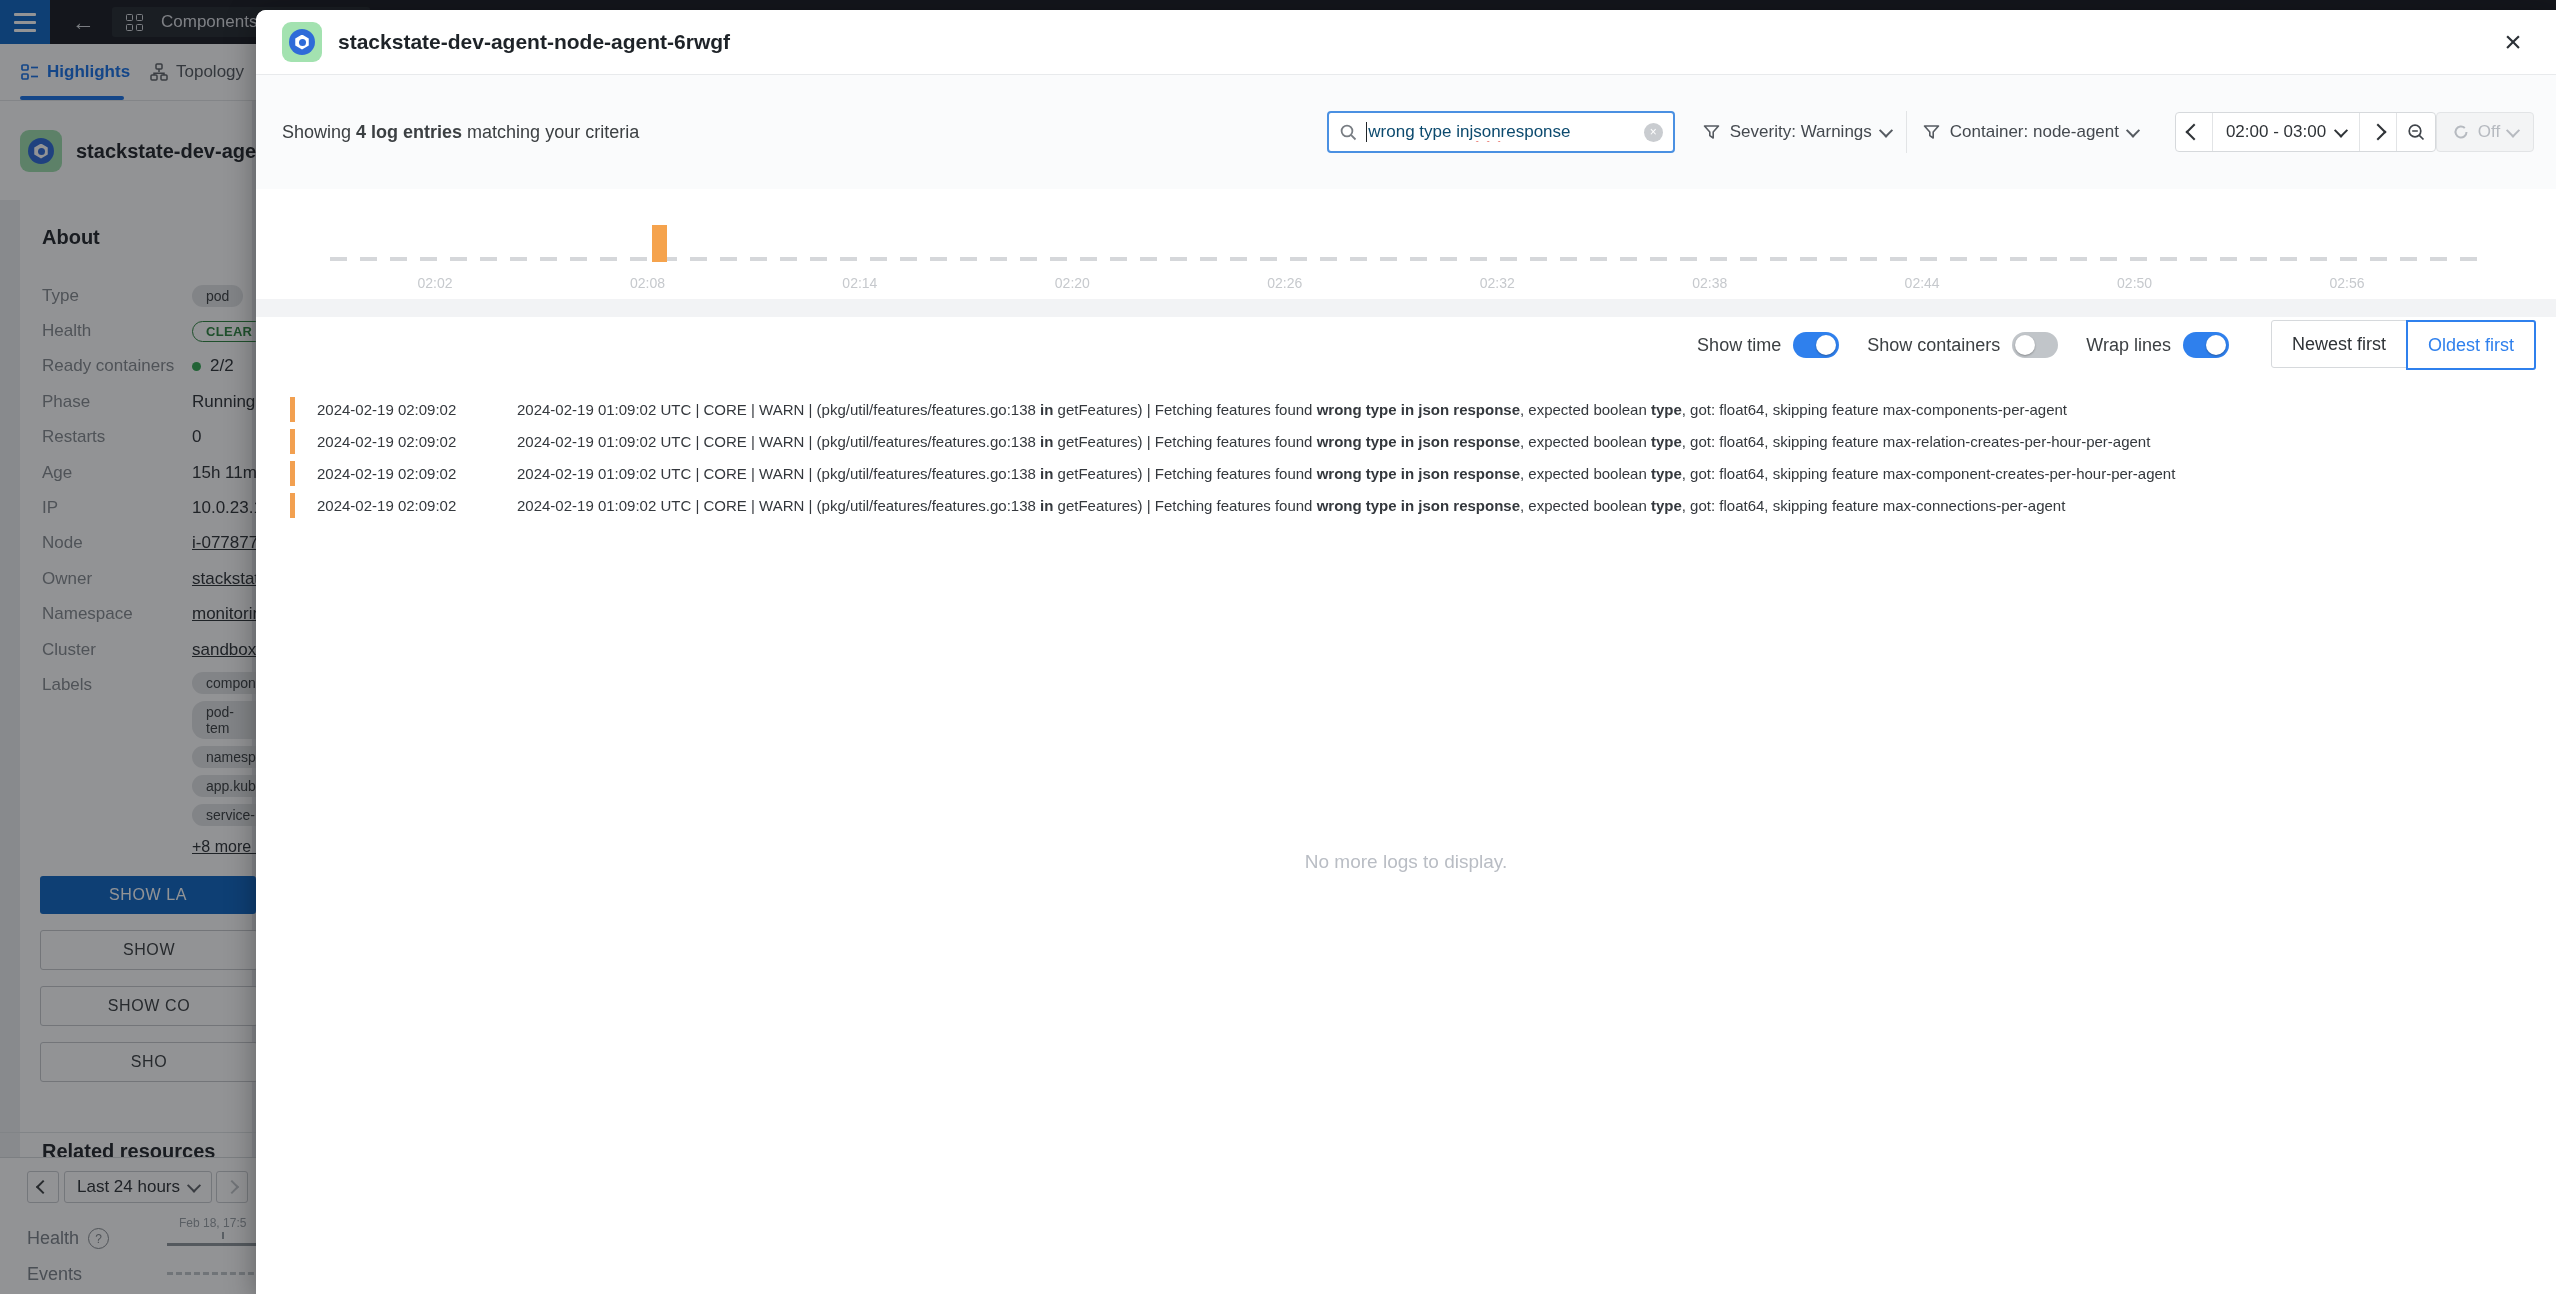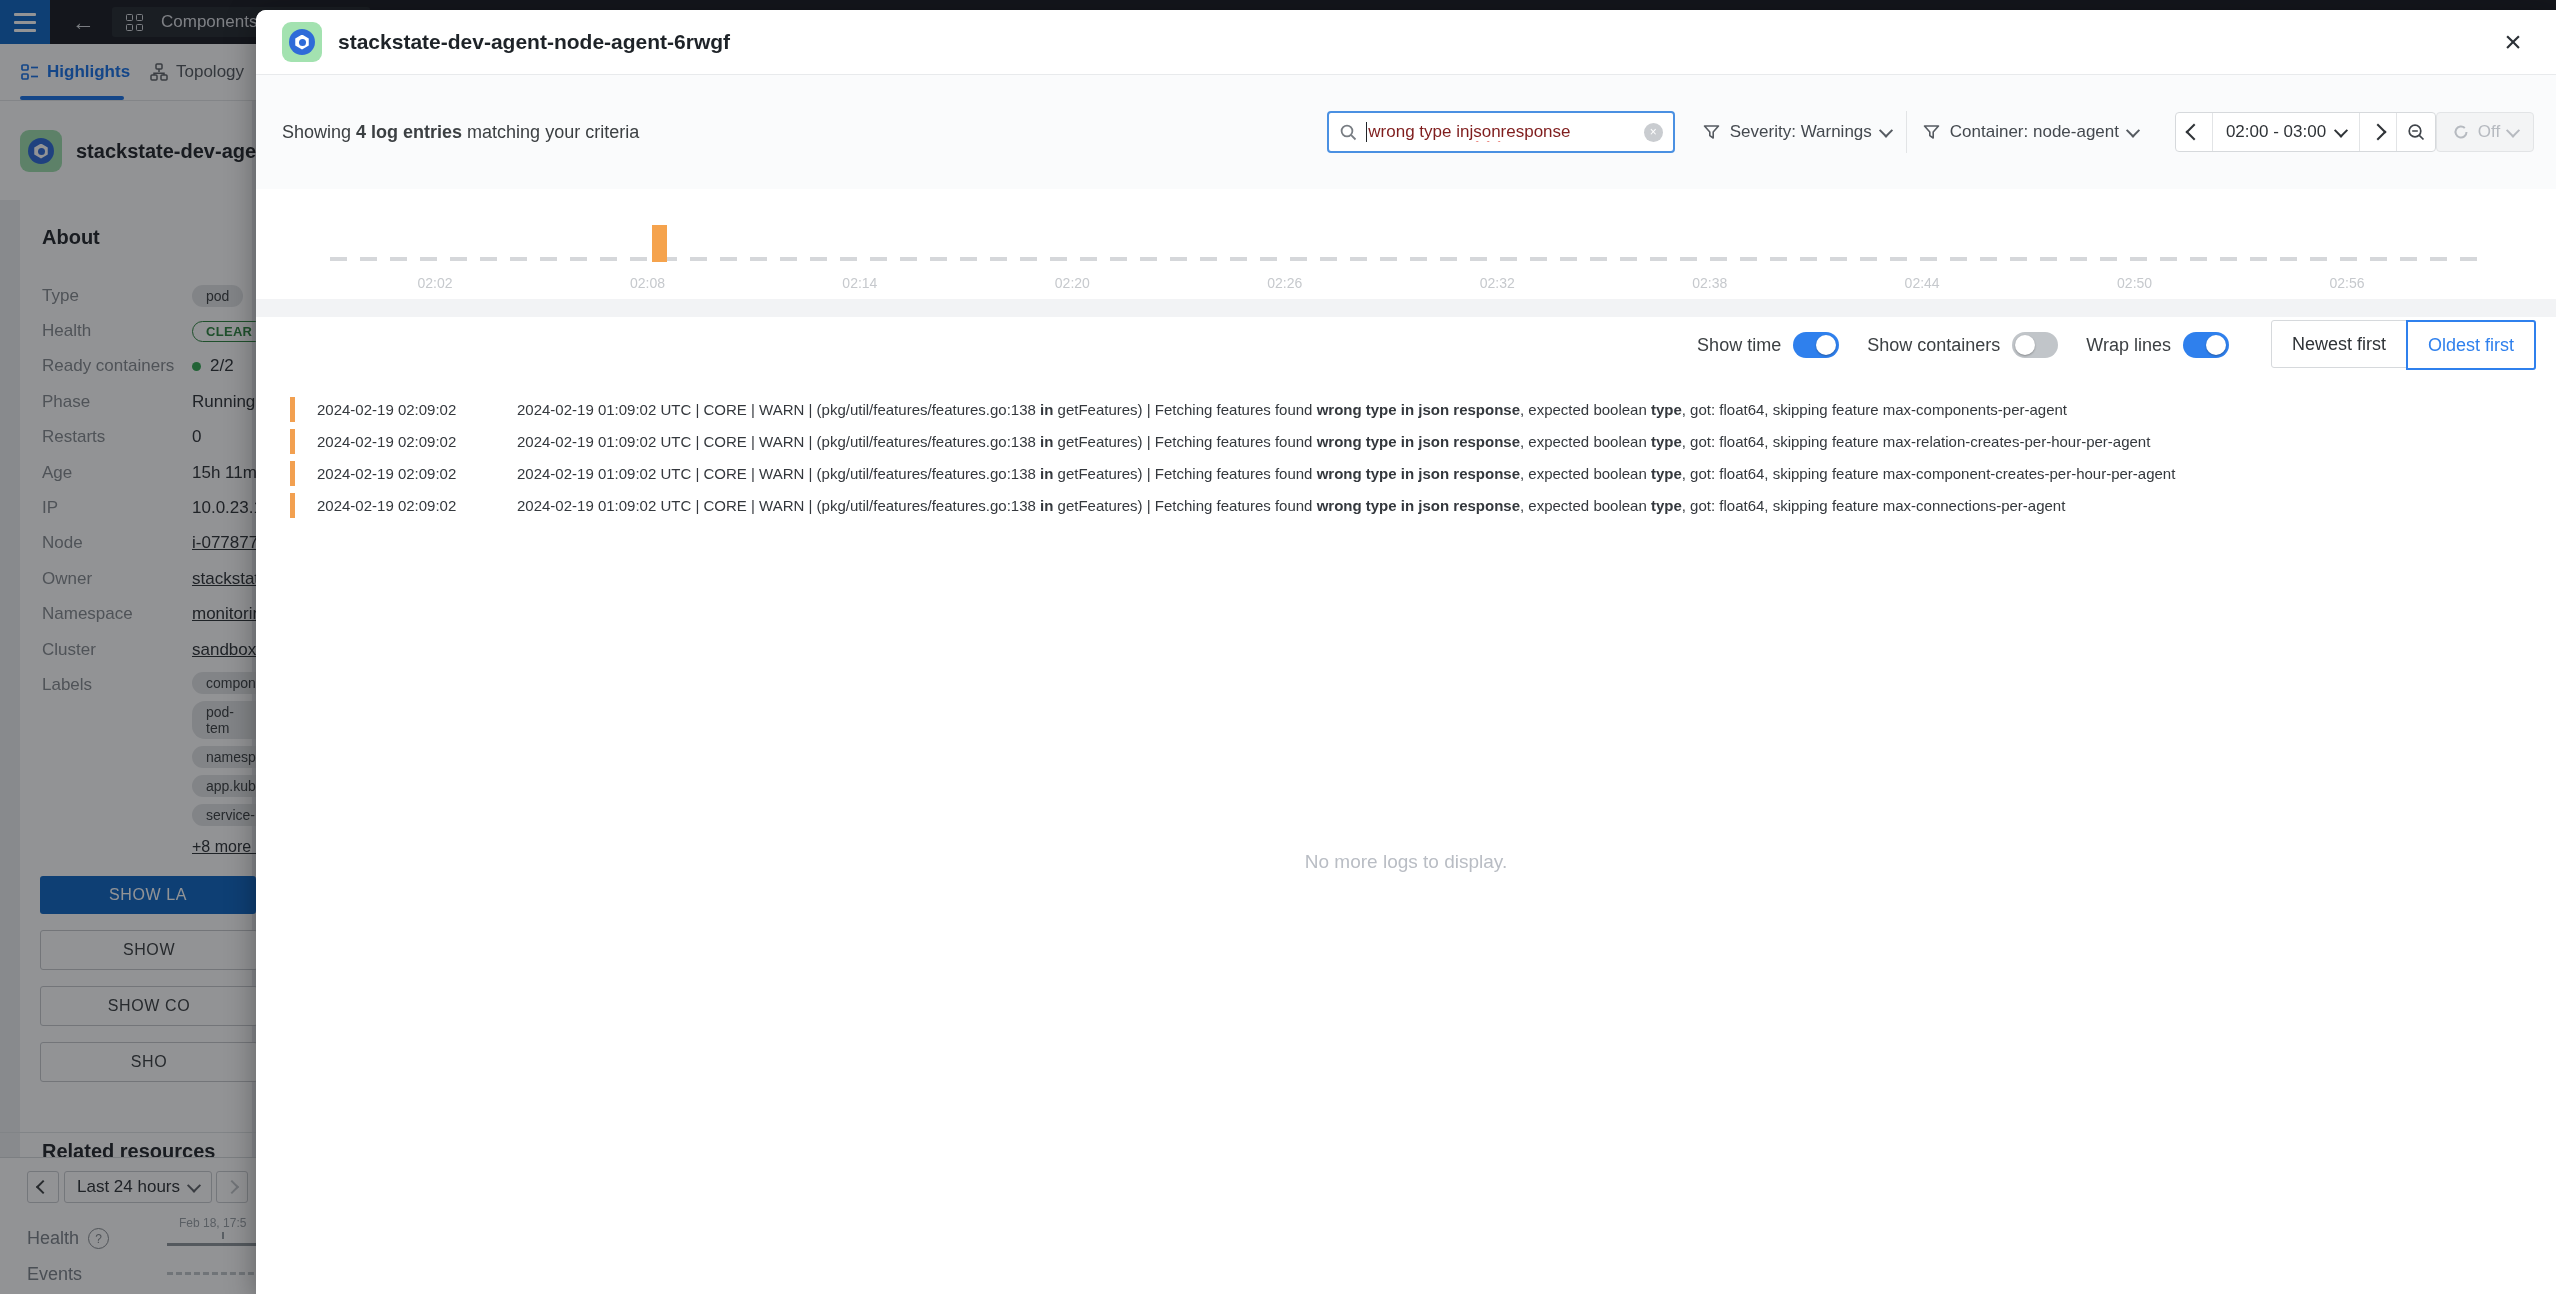--- a/index.html
+++ b/index.html
@@ -70,21 +70,21 @@
   .m-ico{width:40px;height:40px;border-radius:9px;background:#a3e2b0;display:flex;align-items:center;justify-content:center;flex:0 0 auto;}
   .m-title{margin-left:16px;font-size:21px;font-weight:bold;color:#1e2328;}
   .m-close{margin-left:auto;width:34px;height:34px;display:flex;align-items:center;justify-content:center;
            font-size:30px;font-weight:300;color:#2b3036;cursor:pointer;line-height:1;}
   .m-toolbar{height:114px;flex:0 0 auto;background:#fafbfc;display:flex;align-items:center;padding:0 22px 0 26px;}
   .summary{font-size:18px;color:#3c4043;white-space:nowrap;text-align:right;}
   .summary b{font-weight:bold;}
   .tool-cluster{margin-left:auto;display:flex;align-items:center;}
   .searchbox{width:348px;height:42px;background:#fff;border:2px solid #4a90e2;border-radius:4px;display:flex;
              align-items:center;padding:0 10px;box-sizing:border-box;}
-  .searchbox .txt{font-size:17px;color:#7f1d1d;white-space:nowrap;overflow:hidden;flex:1;margin-left:8px;display:flex;align-items:center;}
+  .searchbox .txt{font-size:17px;color:#0c4a6e;white-space:nowrap;overflow:hidden;flex:1;margin-left:8px;display:flex;align-items:center;}
   .caret{width:1.5px;height:20px;background:#202428;margin-right:1px;flex:0 0 auto;}
   .squiggle{text-decoration:underline;text-decoration-style:wavy;text-decoration-color:#e04438;text-underline-offset:4px;text-decoration-thickness:1.5px;}
   .clear-btn{width:19px;height:19px;border-radius:50%;background:#c9ccd0;color:#fff;font-size:12px;display:flex;
              align-items:center;justify-content:center;cursor:pointer;flex:0 0 auto;}
   .filter{height:42px;display:flex;align-items:center;gap:9px;padding:0 15px;font-size:17px;color:#44494f;cursor:pointer;white-space:nowrap;}
   .vdiv{width:1px;height:42px;background:#e2e4e6;}
   .chev{width:8px;height:8px;border-right:2px solid currentColor;border-bottom:2px solid currentColor;display:inline-block;flex:0 0 auto;}
   .chev.down{transform:rotate(45deg) translate(-1px,-1px);}
   .chev.left{transform:rotate(135deg);}
   .chev.right{transform:rotate(-45deg);}

